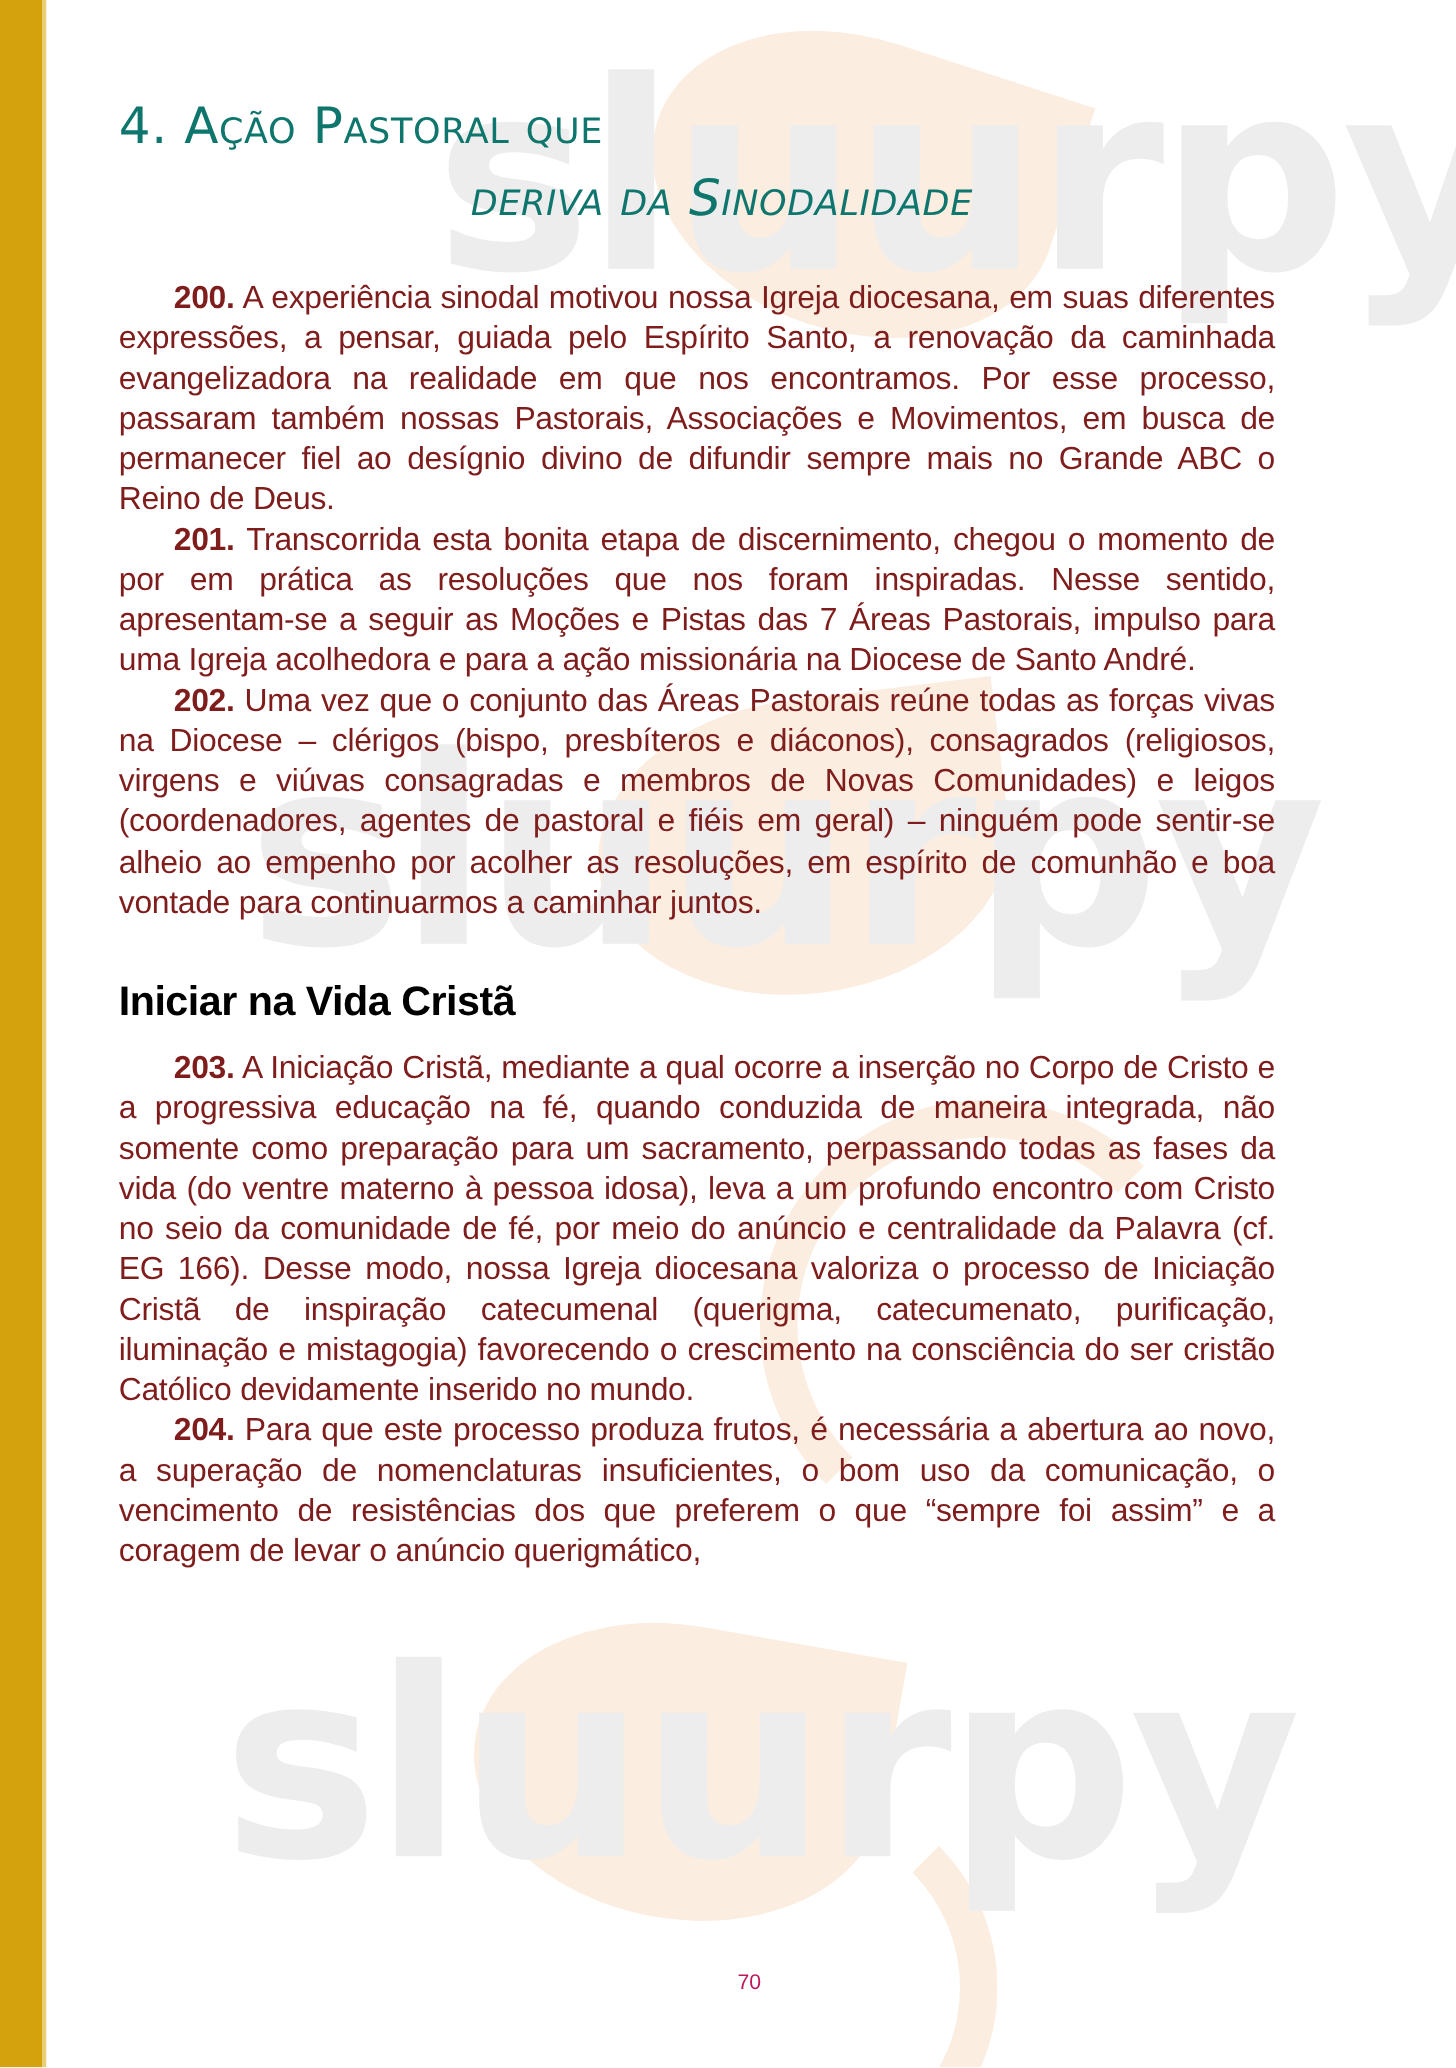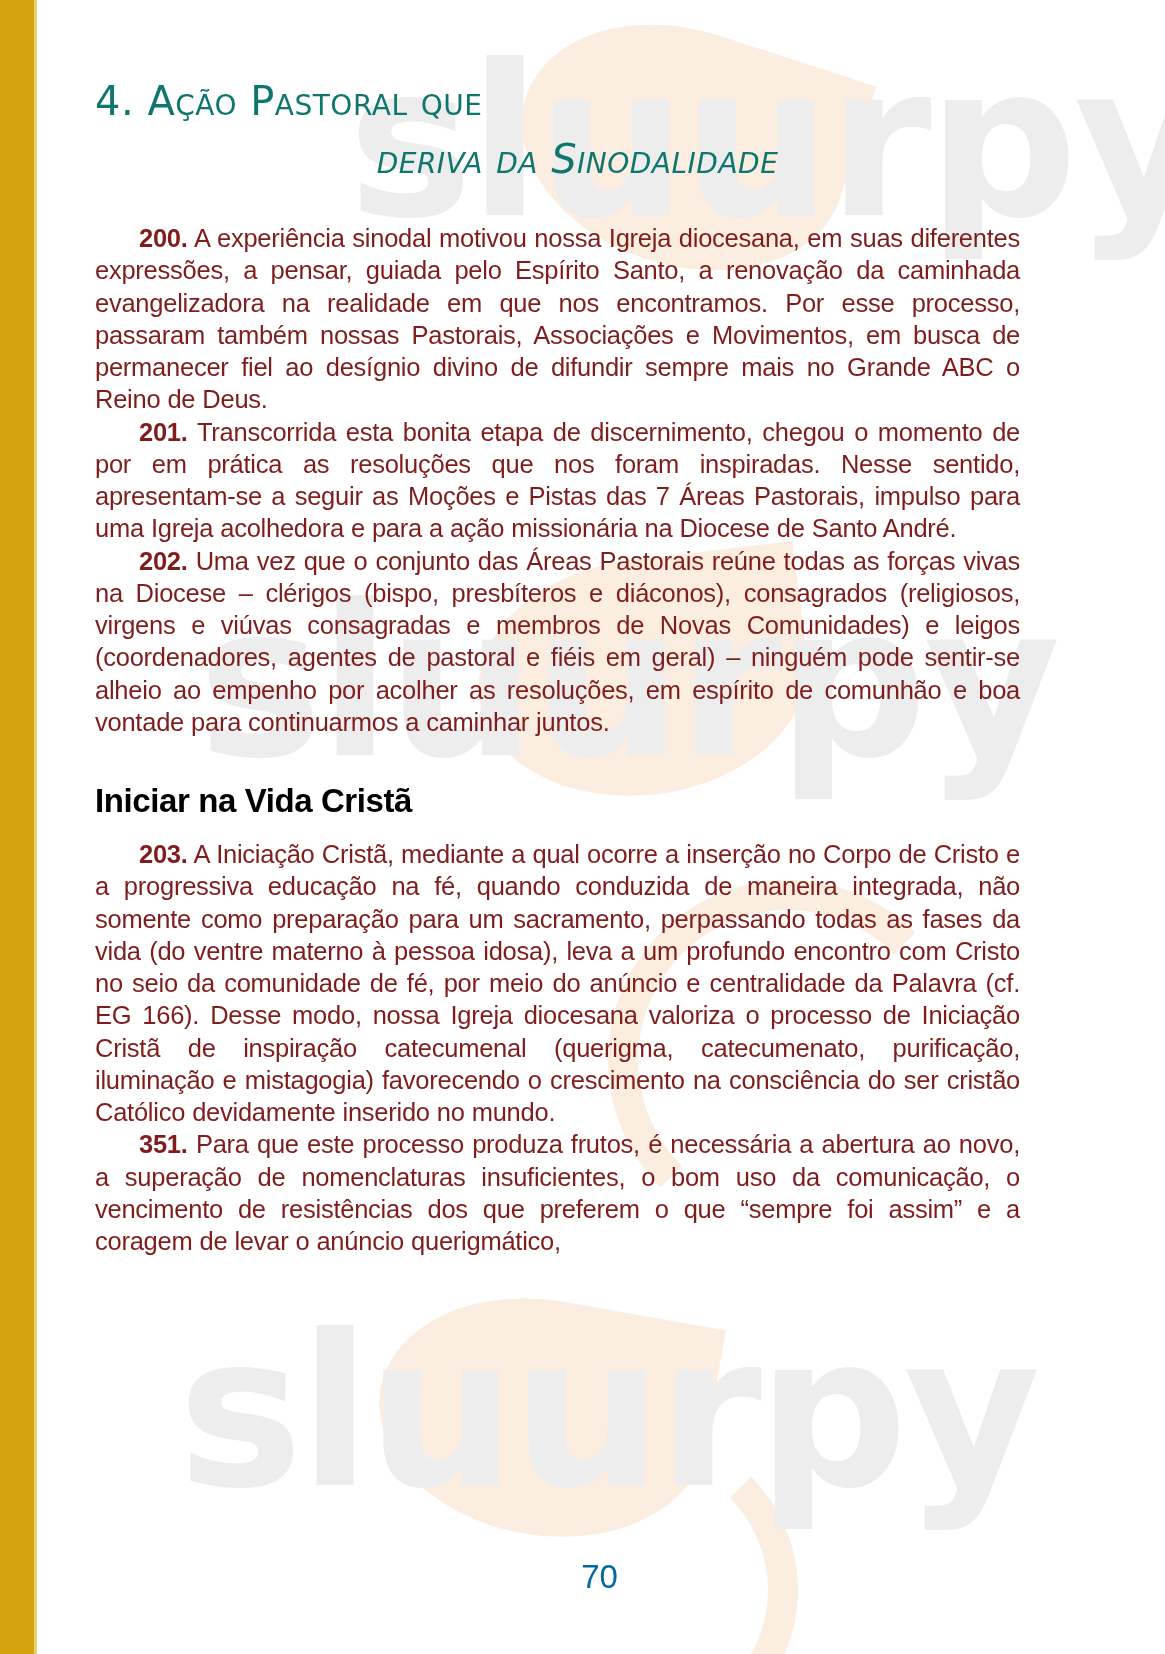--- a/index.html
+++ b/index.html
@@ -134,22 +134,22 @@
     color: #000000;
   }
 
   .page-number {
     position: absolute;
     left: 0;
     right: 0;
     bottom: 58px;
     text-align: center;
     font-family: "Liberation Sans", sans-serif;
-    font-size: 33px;
-    color: #0369a1;
+    font-size: 17px;
+    color: #be185d;
   }
   .pn-inner { padding-left: 34px; }
 </style>
 </head>
 <body>
 
 <div class="page">
 
   <div class="edge-band"></div>
   <div class="edge-band-hair"></div>
@@ -175,21 +175,21 @@
     <p class="body-text para para-first"><span class="num">200.</span><span> A experiência sinodal motivou nossa Igreja diocesana, em suas diferentes expressões, a pensar, guiada pelo Espírito Santo, a renovação da caminhada evangelizadora na realidade em que nos encontramos. Por esse processo, passaram também nossas Pastorais, Associações e Movimentos, em busca de permanecer fiel ao desígnio divino de difundir sempre mais no Grande ABC o Reino de Deus.</span></p>
 
     <p class="body-text para"><span class="num">201.</span><span> Transcorrida esta bonita etapa de discernimento, chegou o momento de por em prática as resoluções que nos foram inspiradas. Nesse sentido, apresentam-se a seguir as Moções e Pistas das 7 Áreas Pastorais, impulso para uma Igreja acolhedora e para a ação missionária na Diocese de Santo André.</span></p>
 
     <p class="body-text para"><span class="num">202.</span><span> Uma vez que o conjunto das Áreas Pastorais reúne todas as forças vivas na Diocese – clérigos (bispo, presbíteros e diáconos), consagrados (religiosos, virgens e viúvas consagradas e membros de Novas Comunidades) e leigos (coordenadores, agentes de pastoral e fiéis em geral) – ninguém pode sentir-se alheio ao empenho por acolher as resoluções, em espírito de comunhão e boa vontade para continuarmos a caminhar juntos.</span></p>
 
     <h2 class="section-heading">Iniciar na Vida Cristã</h2>
 
     <p class="body-text para"><span class="num">203.</span><span> A Iniciação Cristã, mediante a qual ocorre a inserção no Corpo de Cristo e a progressiva educação na fé, quando conduzida de maneira integrada, não somente como preparação para um sacramento, perpassando todas as fases da vida (do ventre materno à pessoa idosa), leva a um profundo encontro com Cristo no seio da comunidade de fé, por meio do anúncio e centralidade da Palavra (cf. EG 166).  Desse modo, nossa Igreja diocesana valoriza o processo de Iniciação Cristã de inspiração catecumenal (querigma, catecumenato, purificação, iluminação e mistagogia) favorecendo o crescimento na consciência do ser cristão Católico devidamente inserido no mundo.</span></p>
 
-    <p class="body-text para"><span class="num">351.</span><span> Para que este processo produza frutos, é necessária a abertura ao novo, a superação de nomenclaturas insuficientes, o bom uso da comunicação, o vencimento de resistências dos que preferem o que “sempre foi assim” e a coragem de levar o anúncio querigmático,</span></p>
+    <p class="body-text para"><span class="num">204.</span><span> Para que este processo produza frutos, é necessária a abertura ao novo, a superação de nomenclaturas insuficientes, o bom uso da comunicação, o vencimento de resistências dos que preferem o que “sempre foi assim” e a coragem de levar o anúncio querigmático,</span></p>
 
   </div>
 
   <div class="page-number">
     <span class="pn-inner">70</span>
   </div>
 
 </div>
 
 </body></html>

